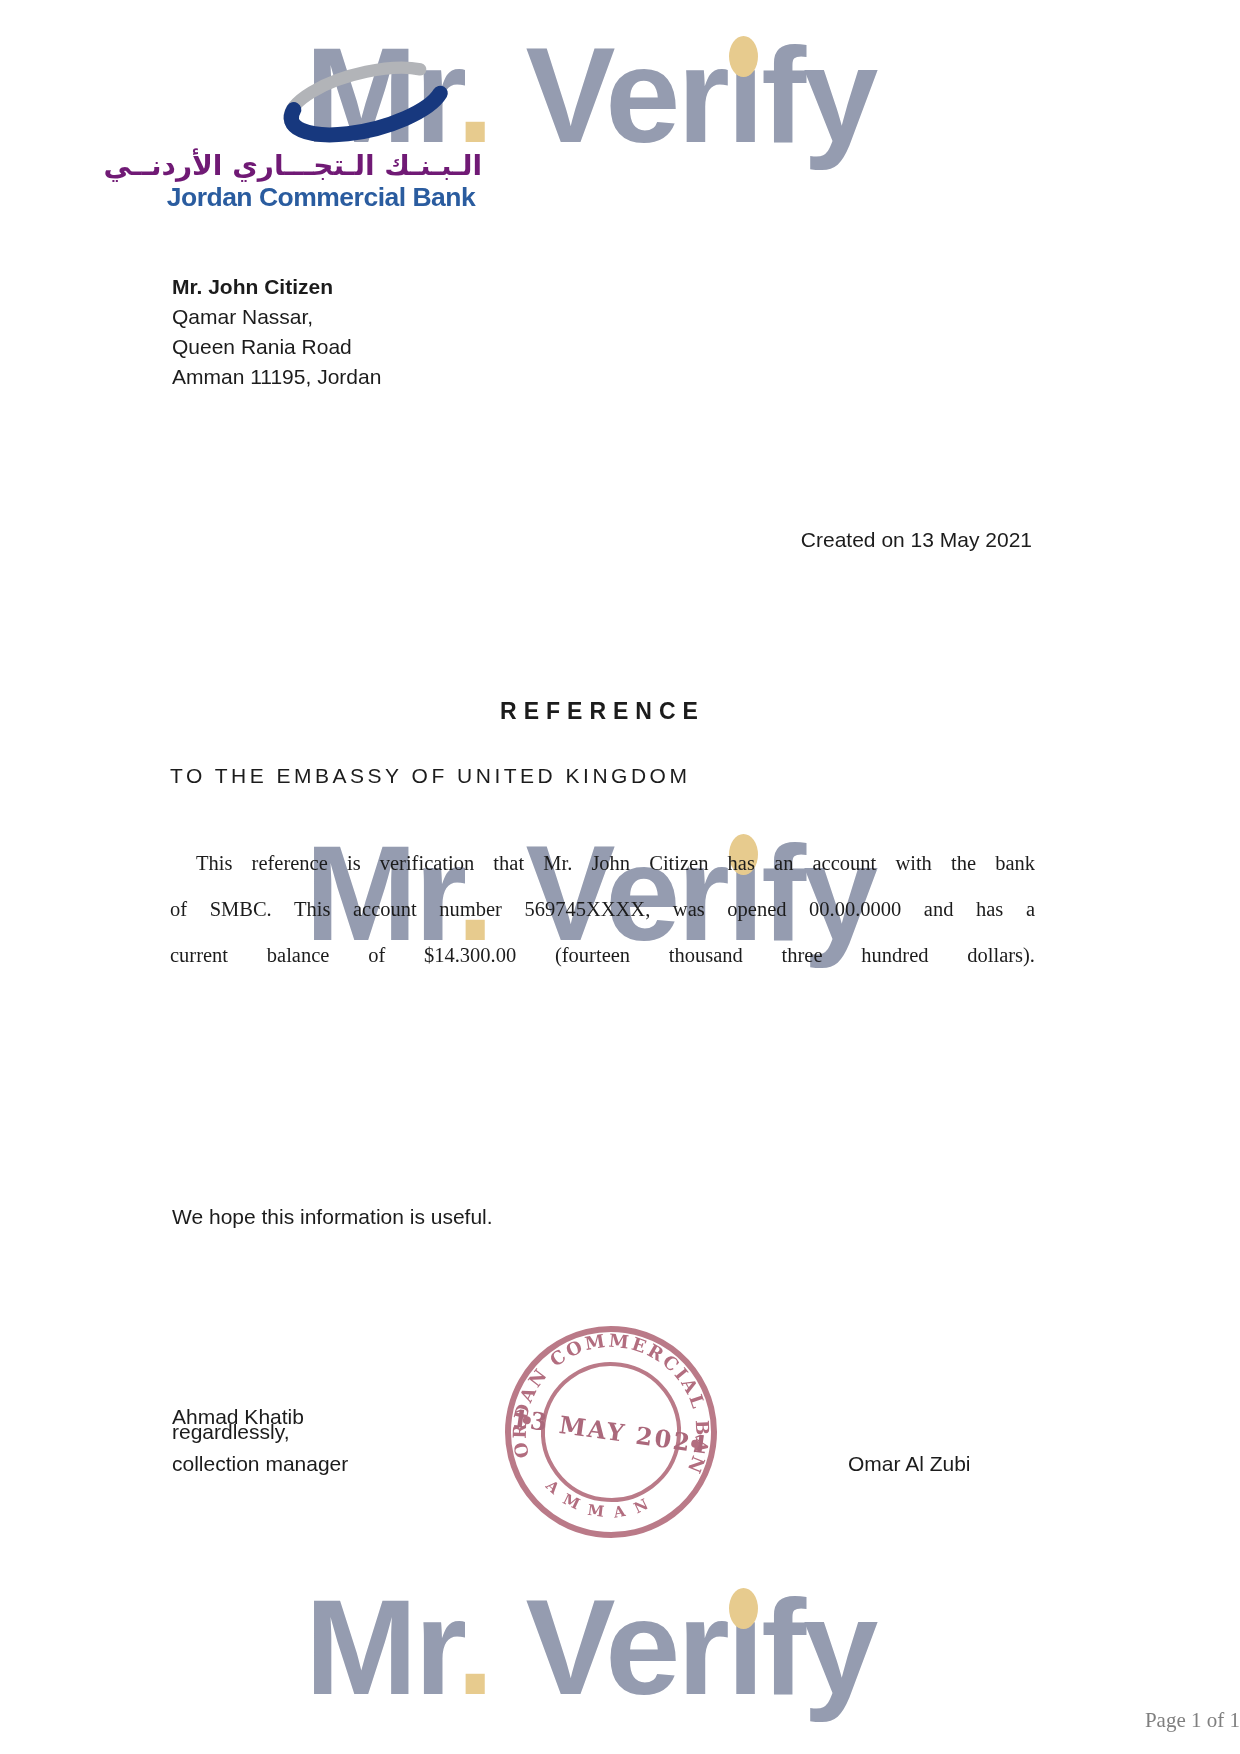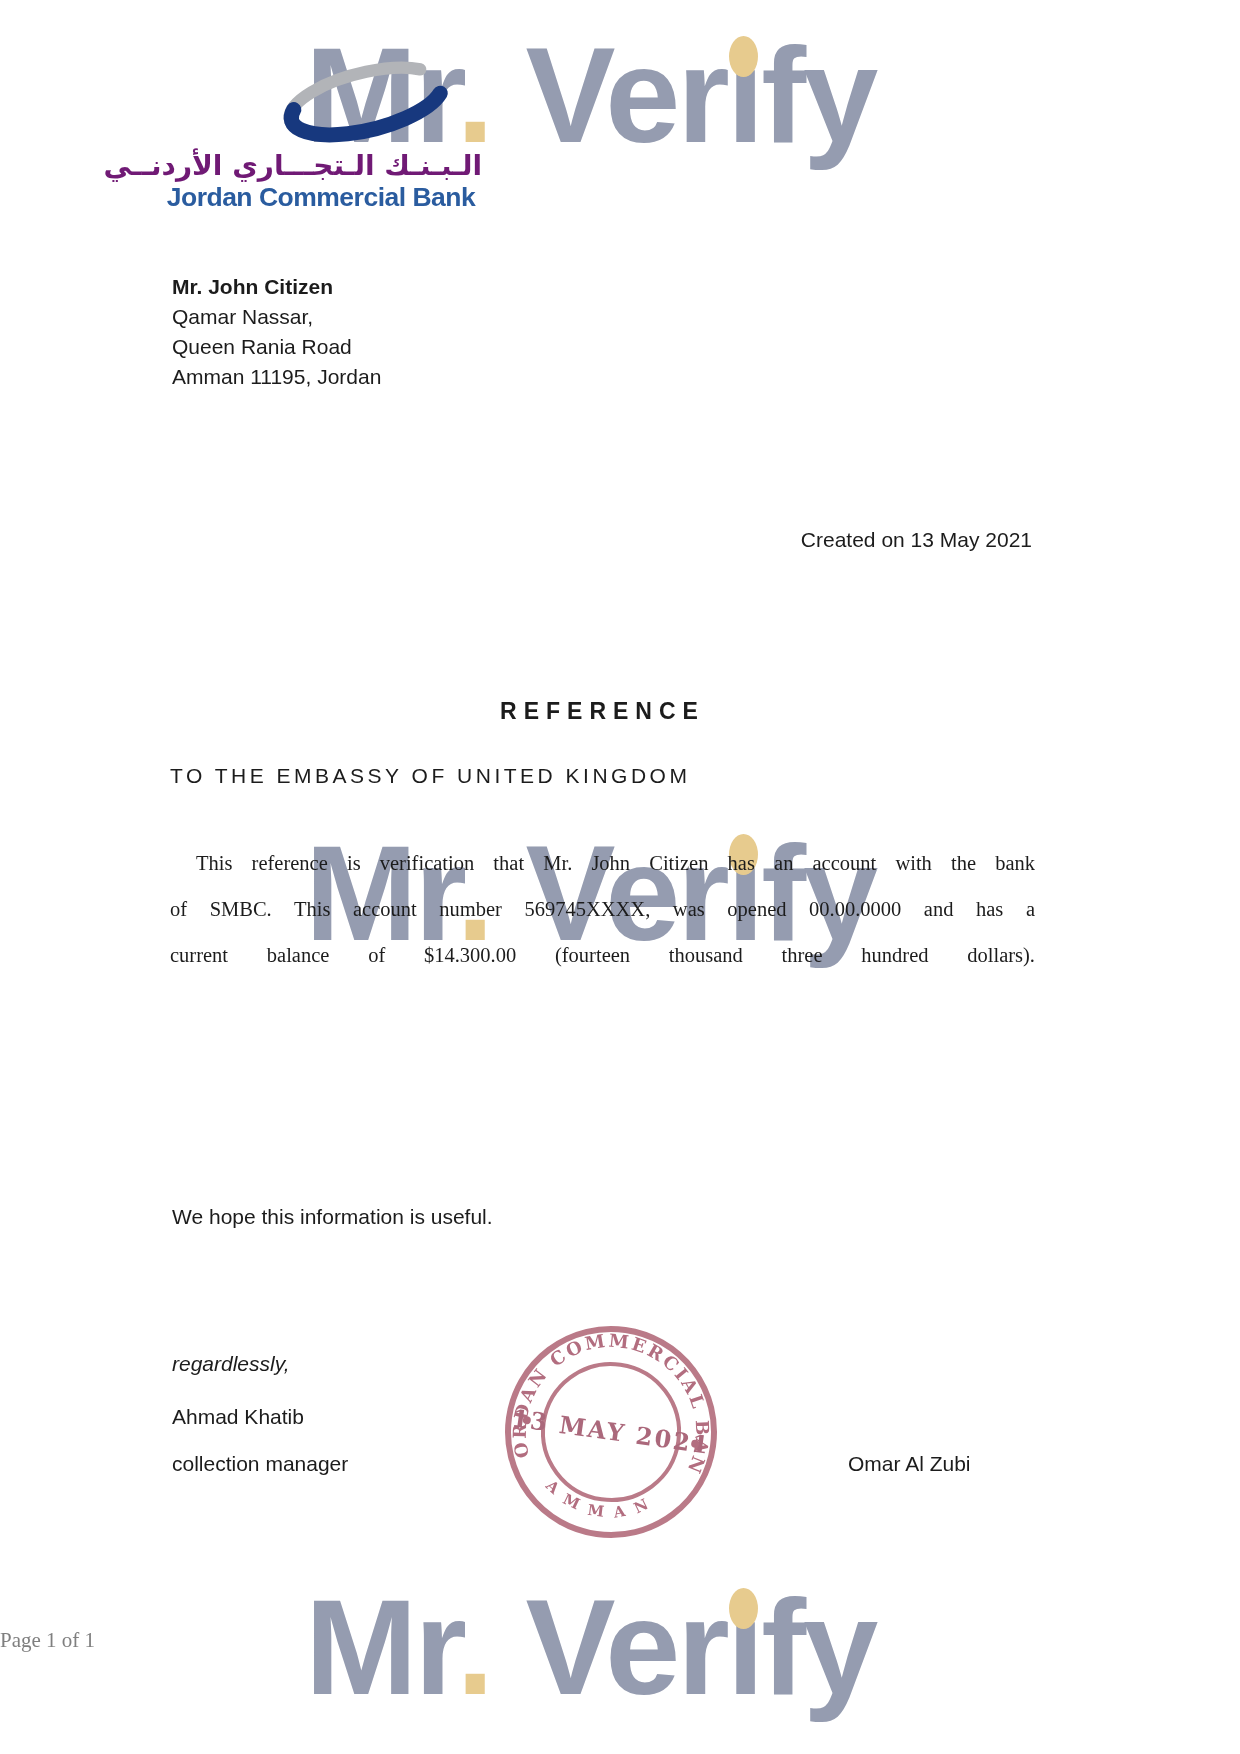--- a/index.html
+++ b/index.html
@@ -54,28 +54,28 @@
   }
   
   .body-block { position:absolute; left:170px; top:840px; width:865px; z-index:2; font-size:20.5px; }
   .body-line { height:46px; line-height:46px; text-align:justify; text-align-last:justify;font-family:Liberation Serif, serif; }
   .body-line.first { text-indent:26px; }
   .body-line.lastline { text-align-last:left; }
   .para2 { margin-top:14px; }
   .hope { position:absolute; left:172px; top:1205px; z-index:2; font-size:21px; }
   
   .sig-line { position:absolute; left:172px; z-index:2; font-size:21px; }
-  .sig-1 { top:1352px;font-style:italic; } .sig-2 { top:1405px; } .sig-3 { top:1452px; }
+  .sig-1 { top:1420px; } .sig-2 { top:1405px; } .sig-3 { top:1452px; }
   .omar { position:absolute; left:848px; top:1452px; z-index:2; font-size:21px; }
   
   .stamp { position:absolute; left:497px; top:1318px; width:228px; height:228px; z-index:2; opacity:0.93; }
   
   .footer {
-    position:absolute; left:0; right:0; top:1628px; z-index:2;
-    text-align:left; font-size:21px; color:#7f7f7f;
+    position:absolute; left:0; right:0; top:1708px; z-index:2;
+    text-align:right; font-size:21px; color:#7f7f7f;
     font-family:"Liberation Serif", serif;
   }
 </style>
 </head>
 <body>
 
 <div class="page">
 
   <div class="wm wm-top"><span>Mr</span><span class="tan">.</span>&nbsp;<span>Ver</span><span class="i-wrap"><span>ı</span><span class="i-dot"></span></span><span>fy</span></div>
 

